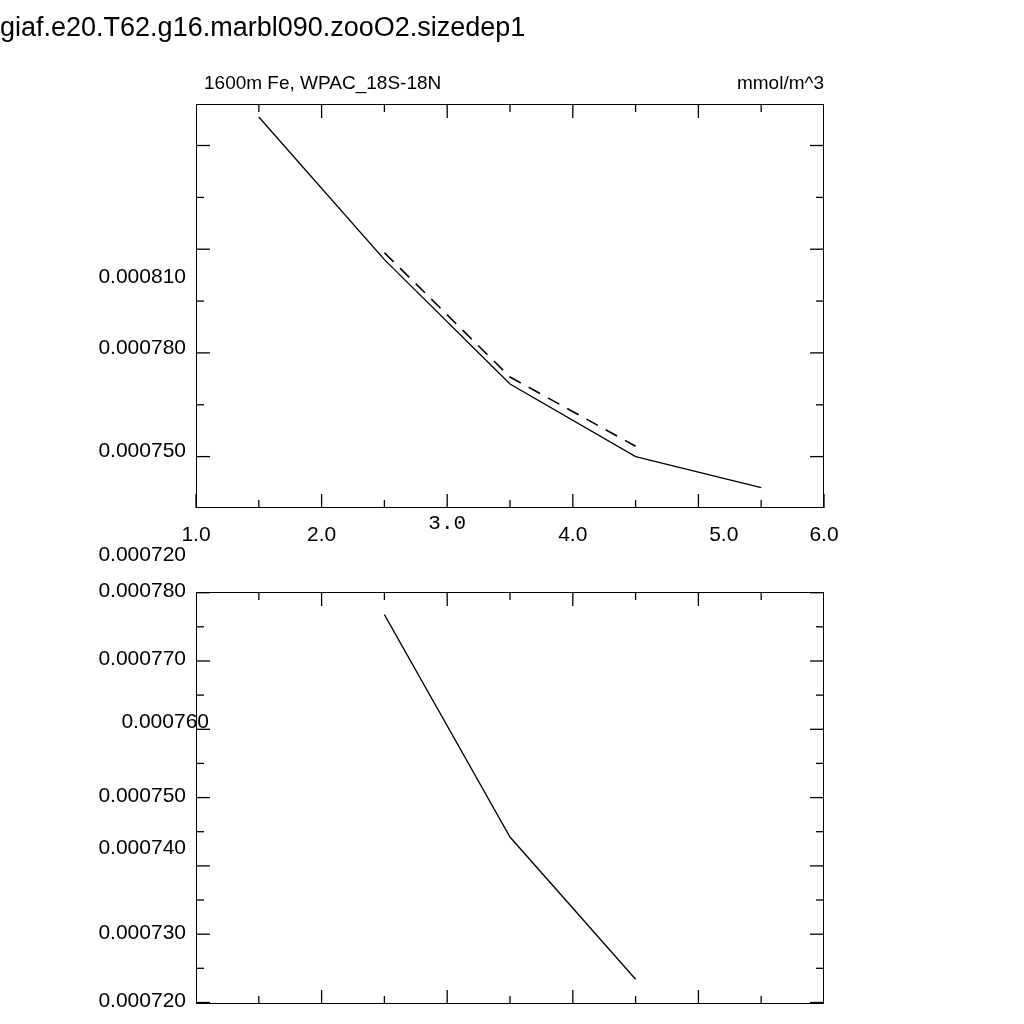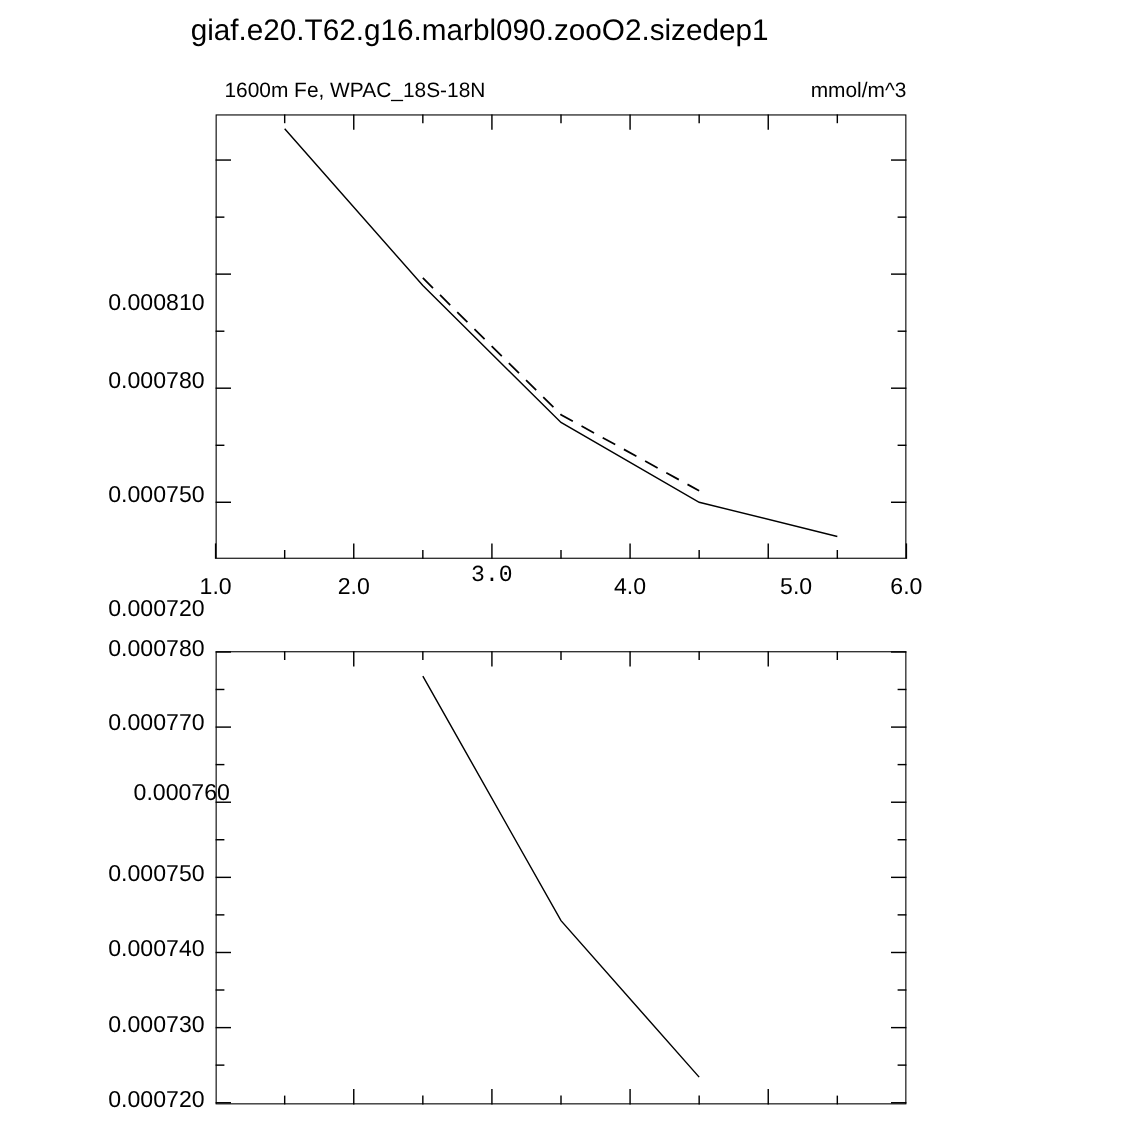--- a/index.html
+++ b/index.html
@@ -18,21 +18,21 @@
   .page {
     position: relative;
     width: 1024px;
     height: 1024px;
   }
   .main-title {
     position: absolute;
     left: 0;
     top: 12px;
     width: 872px;
-    text-align: center;
+    text-align: left;
     font-size: 27px;
     letter-spacing: 0px;
     white-space: nowrap;
   }
   
   .panel1 {
     position: absolute;
     left: 196px;
     top: 104px;
     width: 628px;
@@ -245,18 +245,18 @@
         <line class="axis-line" x1="565.2" y1="412" x2="565.2" y2="404"></line>
       </g>
 
       <polyline class="data-line" points="188.4,22.6 314,245.0 439.6,387.2"></polyline>
     </svg>
 
     <div class="tick-label ylab" style="left:-196px; top:-14px; width:186px;">0.000780</div>
     <div class="tick-label ylab" style="left:-196px; top:54px; width:186px;">0.000770</div>
     <div class="tick-label ylab" style="left:-196px; top:117px; width:186px;padding-left:23px;">0.000760</div>
     <div class="tick-label ylab" style="left:-196px; top:191px; width:186px;">0.000750</div>
-    <div class="tick-label ylab" style="left:-196px; top:259px; width:186px;">0.000740</div>
+    <div class="tick-label ylab" style="left:-196px; top:243px; width:186px;">0.000740</div>
     <div class="tick-label ylab" style="left:-196px; top:328px; width:186px;">0.000730</div>
     <div class="tick-label ylab" style="left:-196px; top:396px; width:186px;">0.000720</div>
   </div>
 
 </div>
 
 </body></html>

